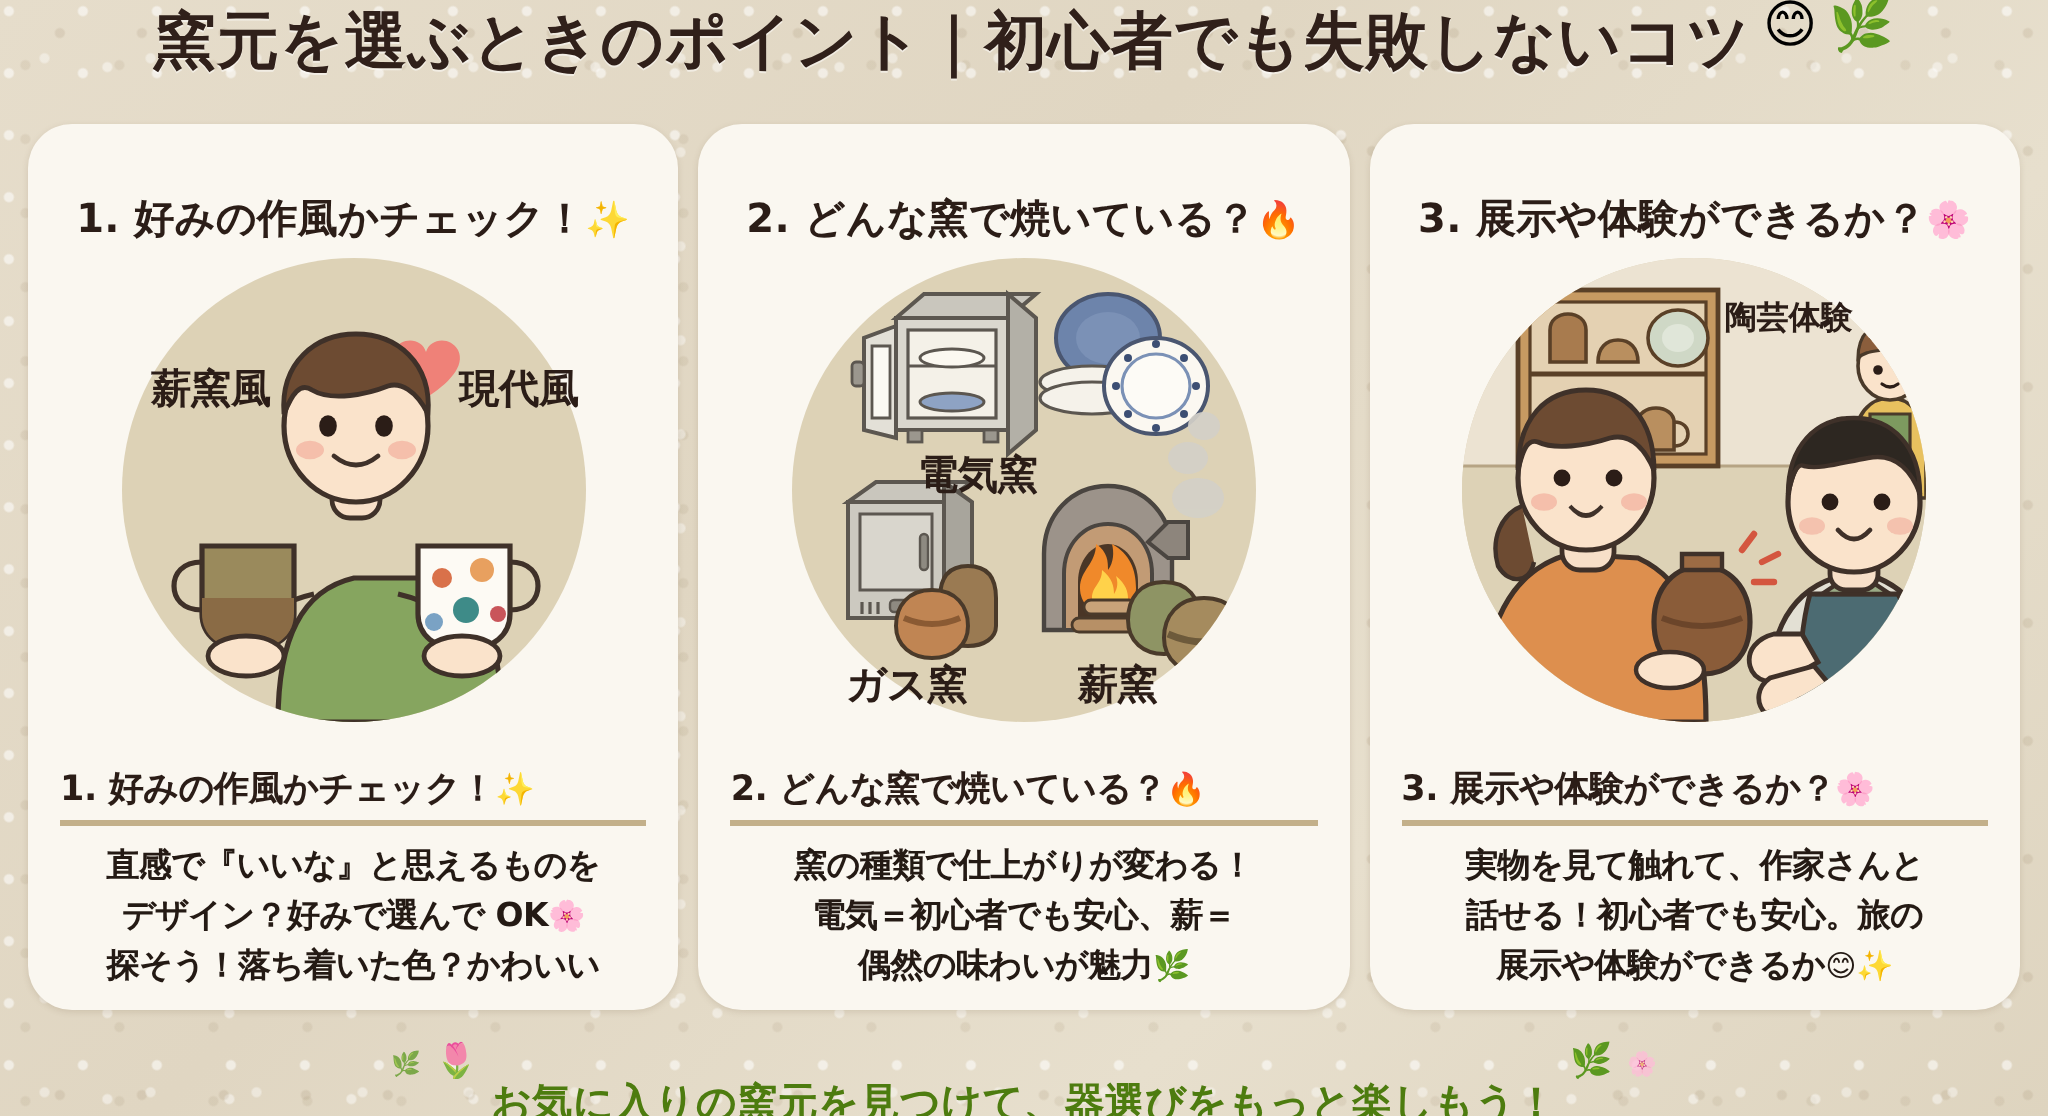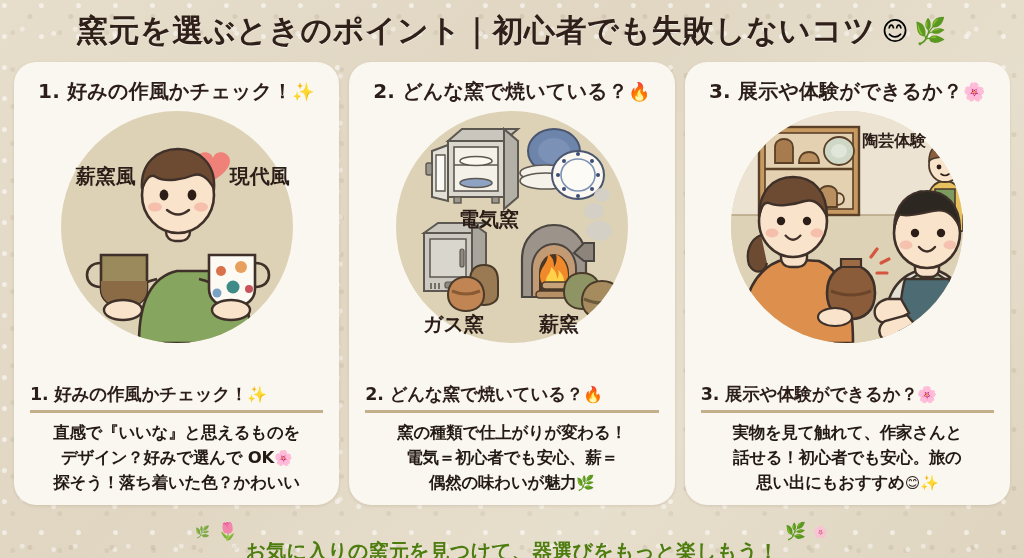--- a/index.html
+++ b/index.html
@@ -19,39 +19,39 @@
       radial-gradient(circle at 88% 78%, rgba(255,255,255,.45) 0 2px, transparent 3px),
       radial-gradient(circle at 27% 88%, rgba(160,140,110,.14) 0 2px, transparent 3px),
       linear-gradient(135deg,#e6ddcb 0%, #e0d6c2 40%, #e7dfcd 70%, #ded4bf 100%);
     background-size:37px 31px,53px 47px,41px 59px,61px 43px,47px 37px,100% 100%;
     pointer-events:none;
   }
 
   
   #title-bar{
     position:absolute;left:0;top:0;width:1024px;height:62px;
-    display:flex;align-items:center;justify-content:center;gap:6px;
+    display:flex;justify-content:center;gap:6px;
   }
   #title-text{
     font-size:31px;font-weight:700;color:#30201a;
     letter-spacing:.5px;white-space:nowrap;
     text-shadow:0 1px 0 rgba(255,255,255,.5);
   }
   .title-emoji{font-size:26px;line-height:1;}
 
   
   #cards{
     position:absolute;left:14px;top:62px;width:996px;height:443px;
     display:flex;gap:10px;
   }
   .card{
     flex:1 1 0;background:#faf7f0;border-radius:22px;
     box-shadow:0 1px 3px rgba(120,100,70,.18);
     display:flex;flex-direction:column;align-items:center;
-    padding:8px 12px 8px;box-sizing:border-box;position:relative;
+    padding:26px 12px 8px;box-sizing:border-box;position:relative;
   }
   .card-top-heading{
     font-size:20px;font-weight:700;color:#2b1d17;
     white-space:nowrap;margin:8px 0 4px;letter-spacing:.2px;
   }
   .card-top-heading .em{font-size:18px;}
 
   
   .illus-wrap{
     width:250px;height:232px;margin-top:2px;position:relative;
@@ -354,21 +354,21 @@
       <div class="ill-label" style="left:140px;top:20px;font-size:16px;">陶芸体験</div>
     </div>
 
     <div class="card-bottom">
       <div class="bottom-heading">
         <span>3. 展示や体験ができるか？</span><span class="em">🌸</span>
       </div>
       <div class="body-text">
         <div>実物を見て触れて、作家さんと</div>
         <div>話せる！初心者でも安心。旅の</div>
-        <div><span>思い出にもおすすめ</span><span class="em">😊✨</span></div>
+        <div><span>展示や体験ができるか</span><span class="em">😊✨</span></div>
       </div>
     </div>
   </div>
 
 </div>
 
 <div id="footer-bar">
   <span class="footer-emoji small">🌿</span>
   <span class="footer-emoji">🌷</span>
   <span id="footer-text">お気に入りの窯元を見つけて、器選びをもっと楽しもう！</span>

